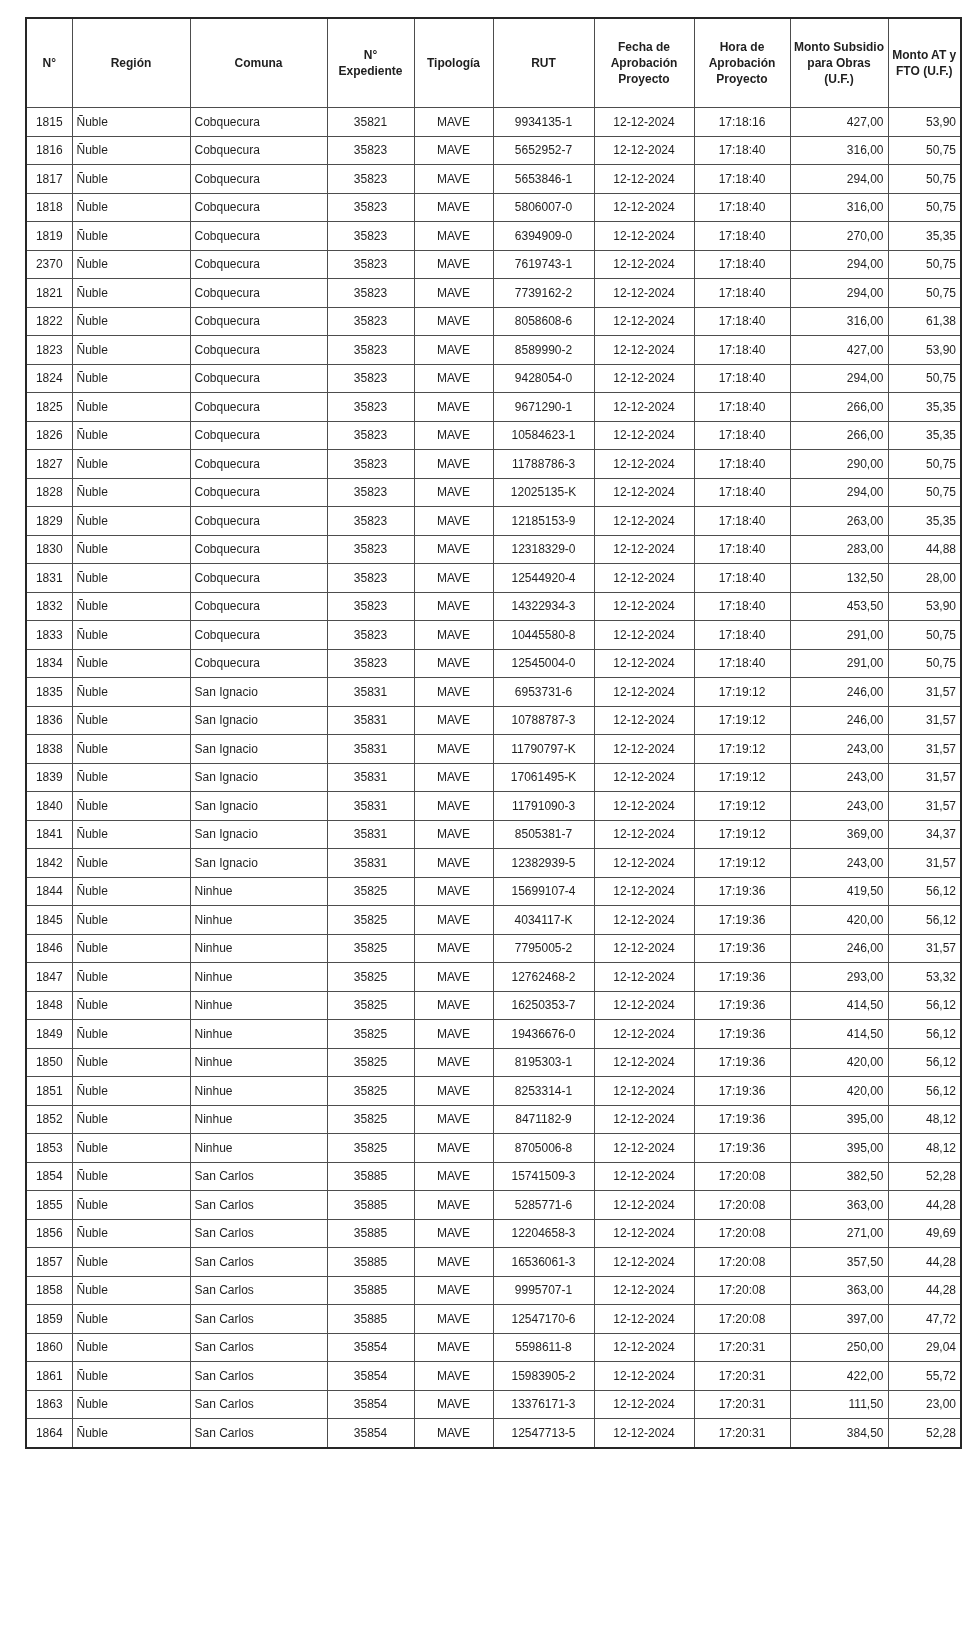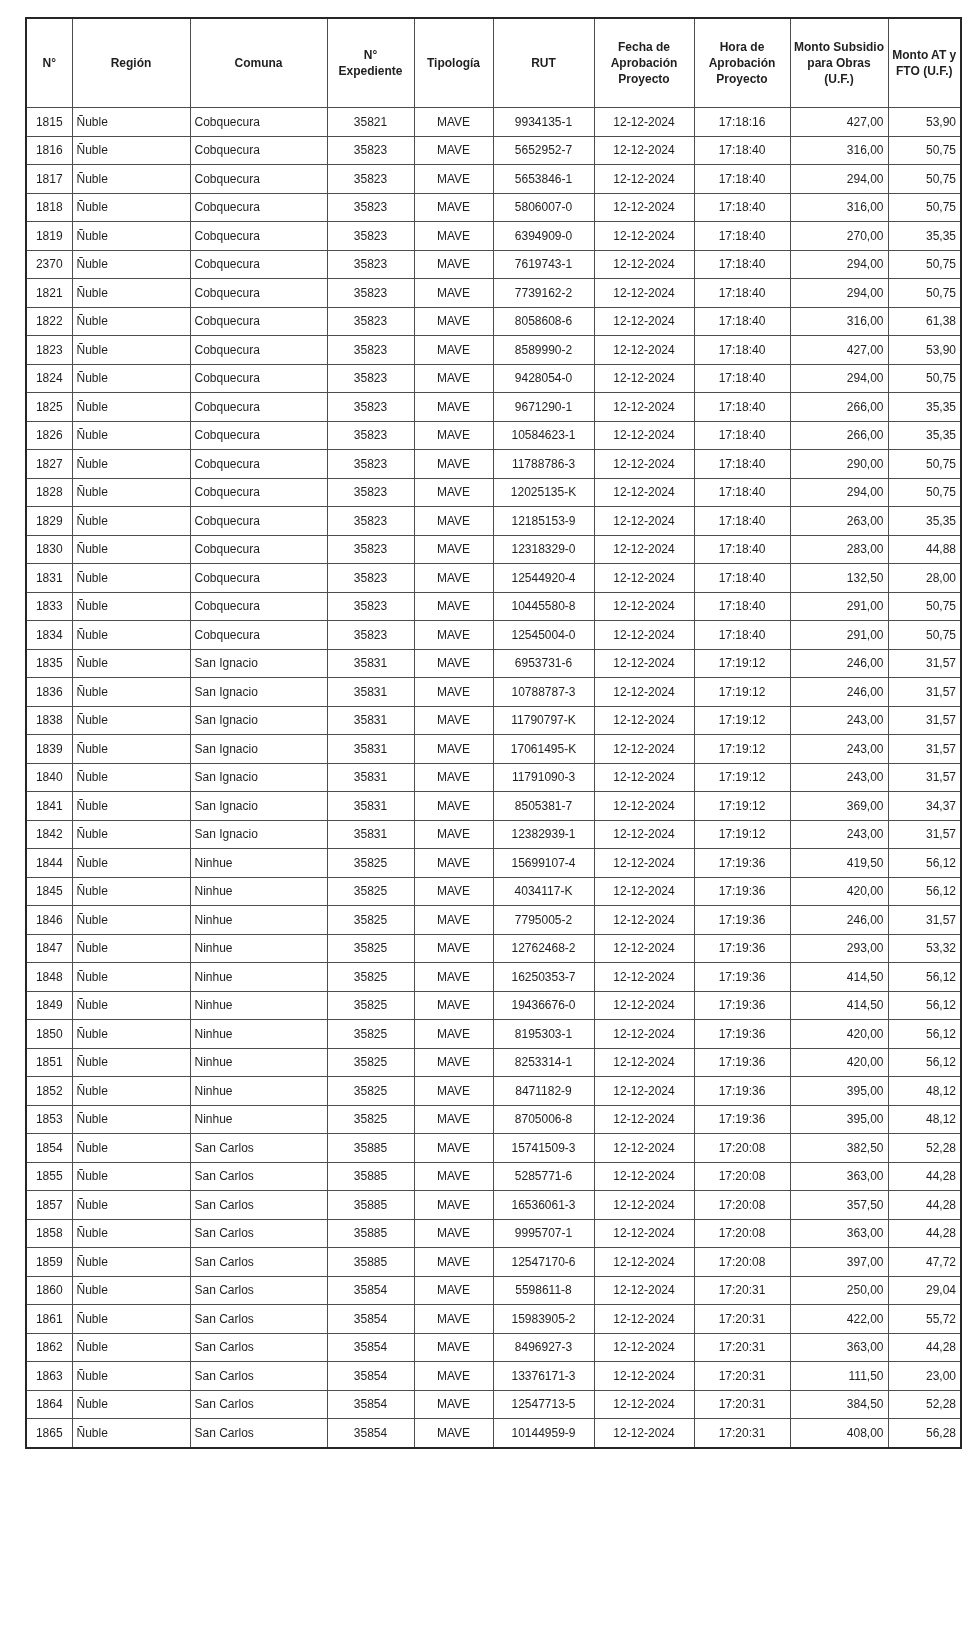--- a/index.html
+++ b/index.html
@@ -292,20 +292,32 @@
           <td class="align-left">Cobquecura</td>
           <td class="align-center">35823</td>
           <td class="align-center">MAVE</td>
           <td class="align-center">12544920-4</td>
           <td class="align-center">12-12-2024</td>
           <td class="align-center">17:18:40</td>
           <td class="align-right">132,50</td>
           <td class="align-right">28,00</td>
         </tr>
         <tr>
+          <td class="align-center">1832</td>
+          <td class="align-left">Ñuble</td>
+          <td class="align-left">Cobquecura</td>
+          <td class="align-center">35823</td>
+          <td class="align-center">MAVE</td>
+          <td class="align-center">14322934-3</td>
+          <td class="align-center">12-12-2024</td>
+          <td class="align-center">17:18:40</td>
+          <td class="align-right">453,50</td>
+          <td class="align-right">53,90</td>
+        </tr>
+        <tr>
           <td class="align-center">1833</td>
           <td class="align-left">Ñuble</td>
           <td class="align-left">Cobquecura</td>
           <td class="align-center">35823</td>
           <td class="align-center">MAVE</td>
           <td class="align-center">10445580-8</td>
           <td class="align-center">12-12-2024</td>
           <td class="align-center">17:18:40</td>
           <td class="align-right">291,00</td>
           <td class="align-right">50,75</td>
@@ -393,21 +405,21 @@
           <td class="align-center">17:19:12</td>
           <td class="align-right">369,00</td>
           <td class="align-right">34,37</td>
         </tr>
         <tr>
           <td class="align-center">1842</td>
           <td class="align-left">Ñuble</td>
           <td class="align-left">San Ignacio</td>
           <td class="align-center">35831</td>
           <td class="align-center">MAVE</td>
-          <td class="align-center">12382939-1</td>
+          <td class="align-center">12382939-5</td>
           <td class="align-center">12-12-2024</td>
           <td class="align-center">17:19:12</td>
           <td class="align-right">243,00</td>
           <td class="align-right">31,57</td>
         </tr>
         <tr>
           <td class="align-center">1844</td>
           <td class="align-left">Ñuble</td>
           <td class="align-left">Ninhue</td>
           <td class="align-center">35825</td>
@@ -544,20 +556,32 @@
           <td class="align-left">San Carlos</td>
           <td class="align-center">35885</td>
           <td class="align-center">MAVE</td>
           <td class="align-center">5285771-6</td>
           <td class="align-center">12-12-2024</td>
           <td class="align-center">17:20:08</td>
           <td class="align-right">363,00</td>
           <td class="align-right">44,28</td>
         </tr>
         <tr>
+          <td class="align-center">1856</td>
+          <td class="align-left">Ñuble</td>
+          <td class="align-left">San Carlos</td>
+          <td class="align-center">35885</td>
+          <td class="align-center">MAVE</td>
+          <td class="align-center">12204658-3</td>
+          <td class="align-center">12-12-2024</td>
+          <td class="align-center">17:20:08</td>
+          <td class="align-right">271,00</td>
+          <td class="align-right">49,69</td>
+        </tr>
+        <tr>
           <td class="align-center">1857</td>
           <td class="align-left">Ñuble</td>
           <td class="align-left">San Carlos</td>
           <td class="align-center">35885</td>
           <td class="align-center">MAVE</td>
           <td class="align-center">16536061-3</td>
           <td class="align-center">12-12-2024</td>
           <td class="align-center">17:20:08</td>
           <td class="align-right">357,50</td>
           <td class="align-right">44,28</td>
@@ -604,32 +628,20 @@
           <td class="align-left">San Carlos</td>
           <td class="align-center">35854</td>
           <td class="align-center">MAVE</td>
           <td class="align-center">15983905-2</td>
           <td class="align-center">12-12-2024</td>
           <td class="align-center">17:20:31</td>
           <td class="align-right">422,00</td>
           <td class="align-right">55,72</td>
         </tr>
         <tr>
-          <td class="align-center">1862</td>
-          <td class="align-left">Ñuble</td>
-          <td class="align-left">San Carlos</td>
-          <td class="align-center">35854</td>
-          <td class="align-center">MAVE</td>
-          <td class="align-center">8496927-3</td>
-          <td class="align-center">12-12-2024</td>
-          <td class="align-center">17:20:31</td>
-          <td class="align-right">363,00</td>
-          <td class="align-right">44,28</td>
-        </tr>
-        <tr>
           <td class="align-center">1863</td>
           <td class="align-left">Ñuble</td>
           <td class="align-left">San Carlos</td>
           <td class="align-center">35854</td>
           <td class="align-center">MAVE</td>
           <td class="align-center">13376171-3</td>
           <td class="align-center">12-12-2024</td>
           <td class="align-center">17:20:31</td>
           <td class="align-right">111,50</td>
           <td class="align-right">23,00</td>
@@ -638,28 +650,16 @@
           <td class="align-center">1864</td>
           <td class="align-left">Ñuble</td>
           <td class="align-left">San Carlos</td>
           <td class="align-center">35854</td>
           <td class="align-center">MAVE</td>
           <td class="align-center">12547713-5</td>
           <td class="align-center">12-12-2024</td>
           <td class="align-center">17:20:31</td>
           <td class="align-right">384,50</td>
           <td class="align-right">52,28</td>
-        </tr>
-        <tr>
-          <td class="align-center">1865</td>
-          <td class="align-left">Ñuble</td>
-          <td class="align-left">San Carlos</td>
-          <td class="align-center">35854</td>
-          <td class="align-center">MAVE</td>
-          <td class="align-center">10144959-9</td>
-          <td class="align-center">12-12-2024</td>
-          <td class="align-center">17:20:31</td>
-          <td class="align-right">408,00</td>
-          <td class="align-right">56,28</td>
         </tr>
       </tbody>
   </table>
 </div>
 
 </body></html>

